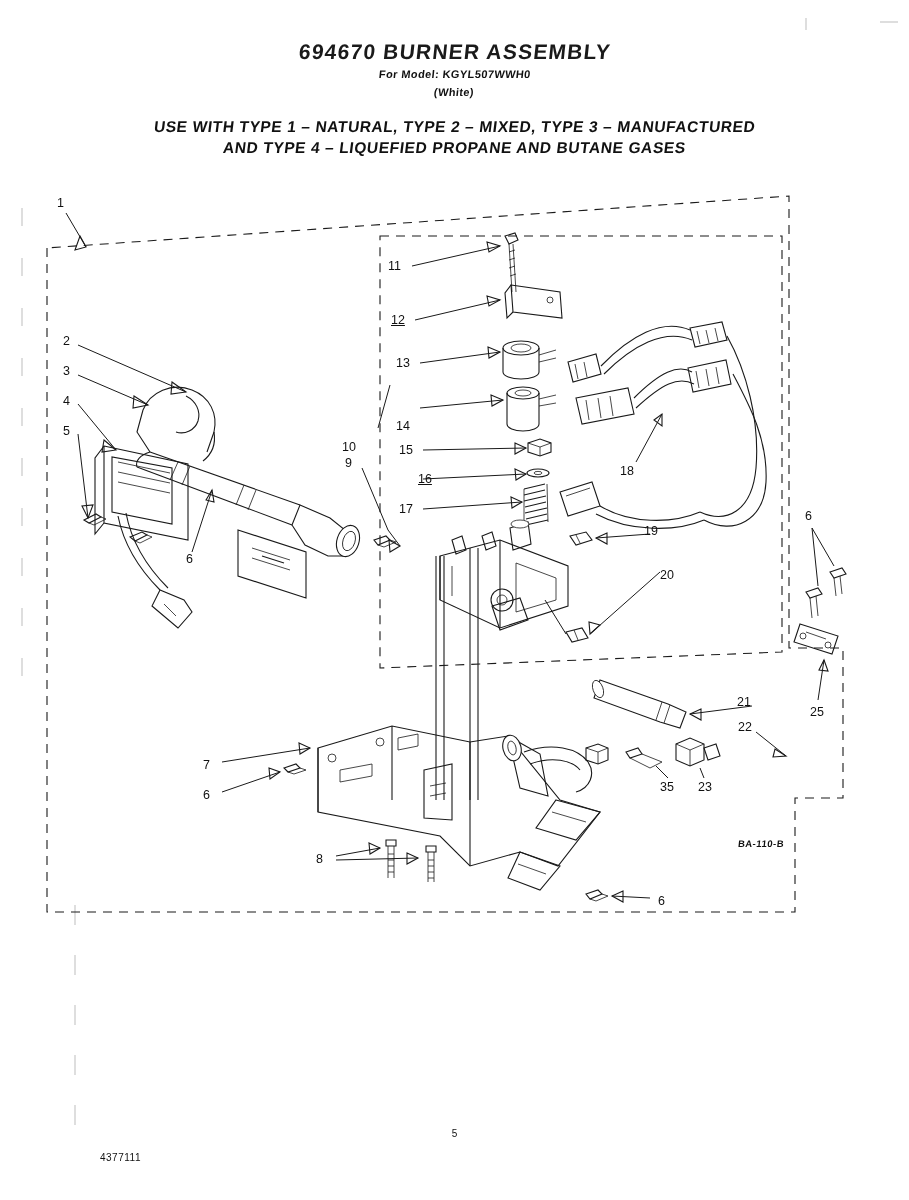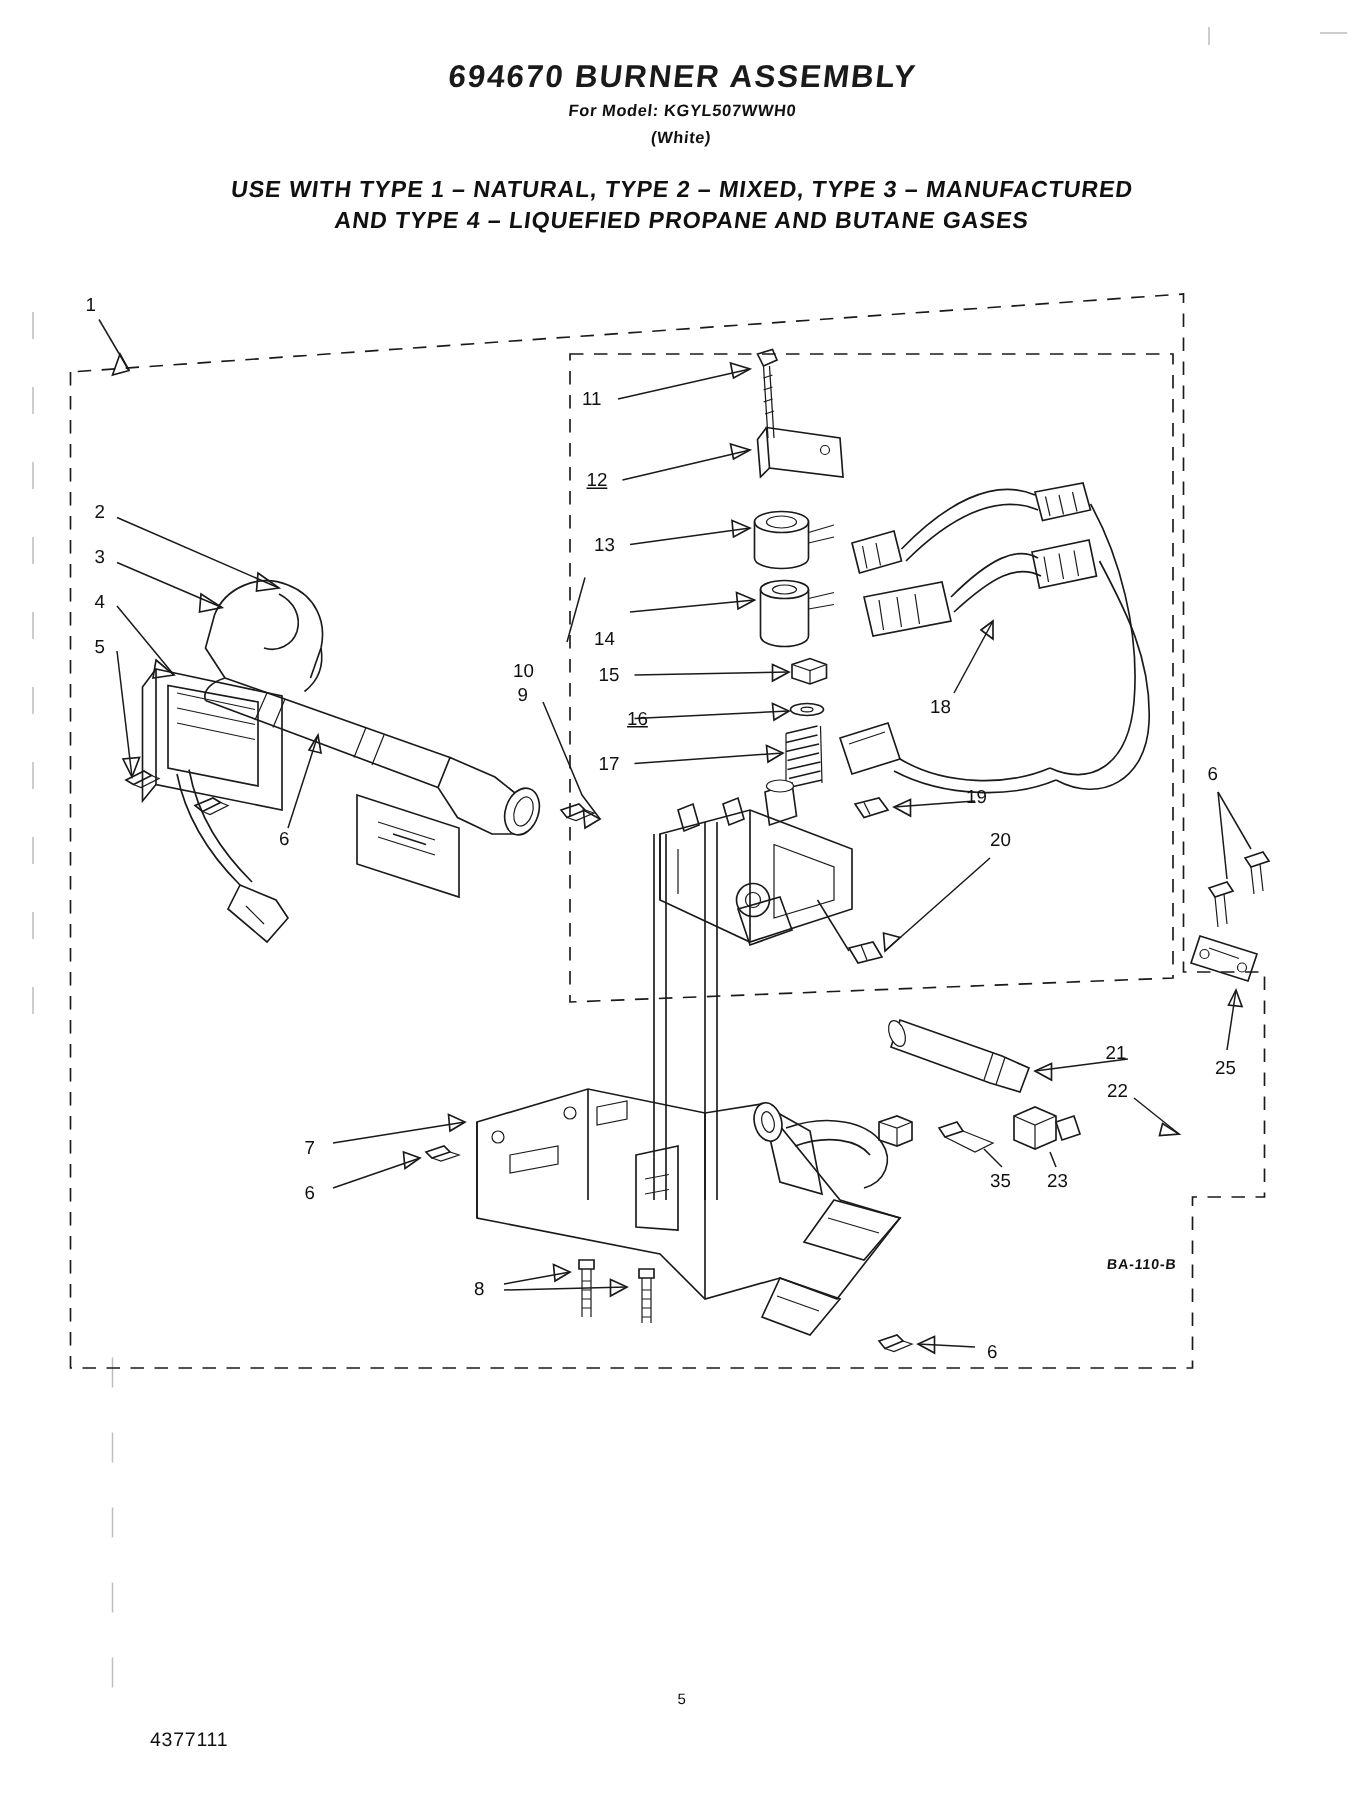--- a/index.html
+++ b/index.html
@@ -79,21 +79,21 @@
     left: 0;
     top: 1128px;
     width: 909px;
     text-align: center;
     font-size: 10px;
   }
   .doc-code {
     position: absolute;
     left: 100px;
     top: 1152px;
-    font-size: 13px;
+    font-size: 10px;
     letter-spacing: 0.5px;
   }
   .rev-code {
     position: absolute;
     left: 738px;
     top: 838px;
     font-size: 9.5px;
     font-weight: bold;
     letter-spacing: 0.5px;
     transform: skewX(-6deg);
@@ -450,21 +450,21 @@
   <div class="callout" style="left:342px; top:428px;margin-top:12px;">10</div>
   <div class="callout" style="left:388px; top:259px;">11</div>
   <div class="callout" style="left:391px; top:313px;text-decoration:underline;">12</div>
   <div class="callout" style="left:396px; top:356px;">13</div>
   <div class="callout" style="left:396px; top:419px;">14</div>
   <div class="callout" style="left:399px; top:443px;">15</div>
   <div class="callout" style="left:418px; top:472px;text-decoration:underline;">16</div>
   <div class="callout" style="left:399px; top:502px;">17</div>
   <div class="callout" style="left:620px; top:464px;">18</div>
   <div class="callout" style="left:644px; top:524px;">19</div>
-  <div class="callout" style="left:660px; top:553px;">20</div>
+  <div class="callout" style="left:660px; top:568px;">20</div>
   <div class="callout" style="left:737px; top:695px;">21</div>
   <div class="callout" style="left:738px; top:720px;">22</div>
   <div class="callout" style="left:698px; top:780px;">23</div>
   <div class="callout" style="left:660px; top:780px;">35</div>
   <div class="callout" style="left:810px; top:705px;">25</div>
   <div class="callout" style="left:805px; top:509px;">6</div>
   <div class="callout" style="left:658px; top:894px;">6</div>
 
   <div class="rev-code">BA-110-B</div>
   <div class="page-number">5</div>

